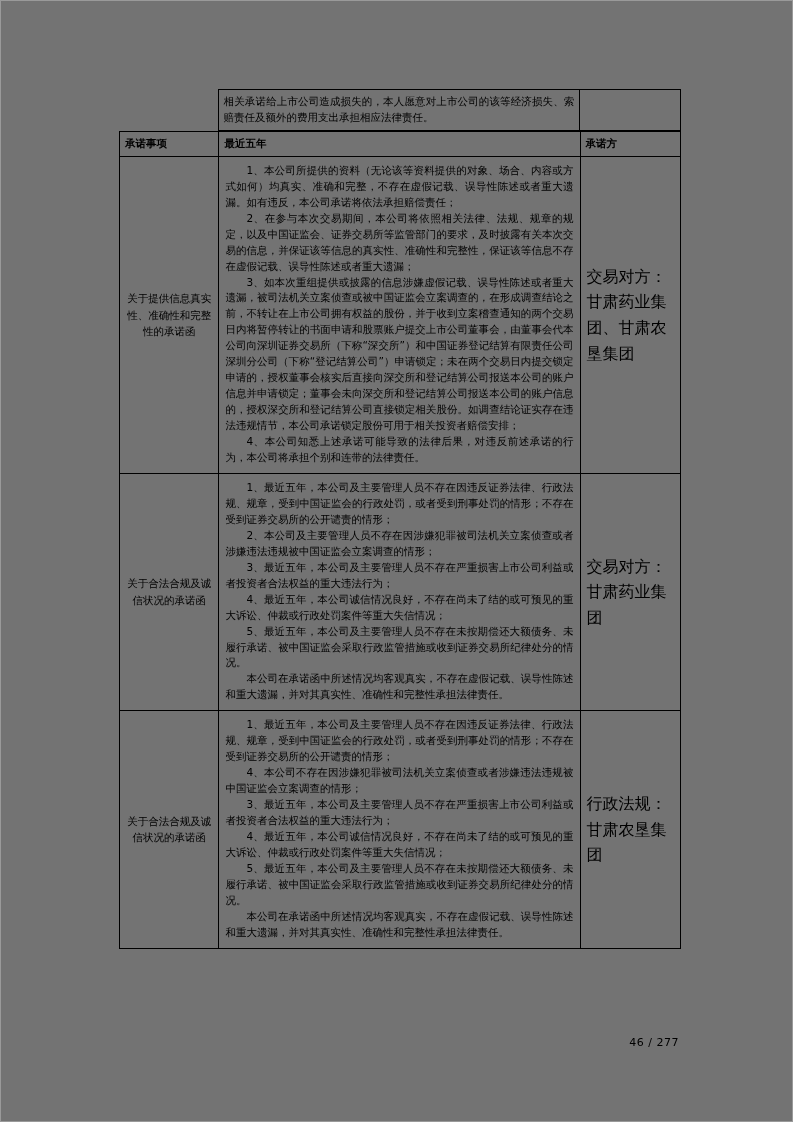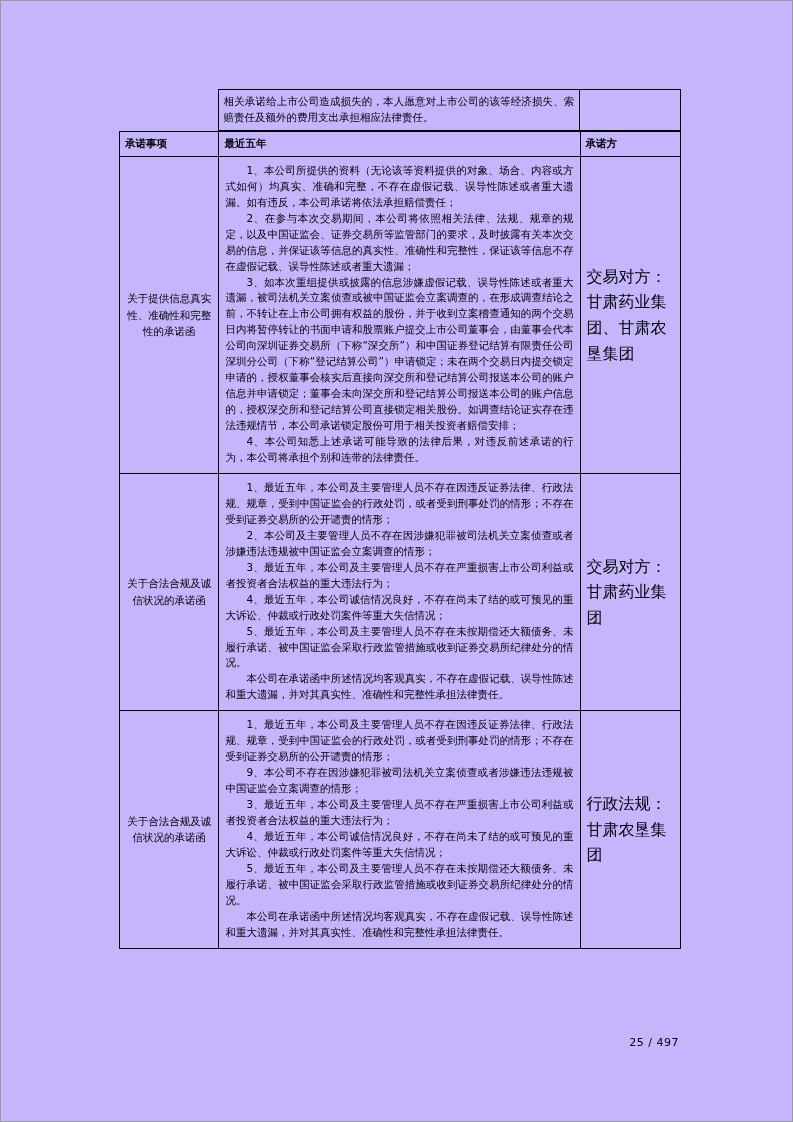--- a/index.html
+++ b/index.html
@@ -3,21 +3,21 @@
 <meta charset="utf-8">
 <style>
   html, body {
     margin: 0;
     padding: 0;
     background: #8a8a8a;
   }
   .page {
     width: 793px;
     height: 1122px;
-    background: #c4b5fd;
+    background: #737373;
     margin: 0 auto;
     position: relative;
     box-sizing: border-box;
     font-family: "Liberation Serif", "DejaVu Serif", serif;
     color: #000000;
     overflow: hidden;
     border: 1px solid #9a9a9a;
   }
   .content {
     position: absolute;
@@ -149,27 +149,27 @@
             <span class="para">4、最近五年，本公司诚信情况良好，不存在尚未了结的或可预见的重大诉讼、仲裁或行政处罚案件等重大失信情况；</span>
             <span class="para">5、最近五年，本公司及主要管理人员不存在未按期偿还大额债务、未履行承诺、被中国证监会采取行政监管措施或收到证券交易所纪律处分的情况。</span>
             <span class="para">本公司在承诺函中所述情况均客观真实，不存在虚假记载、误导性陈述和重大遗漏，并对其真实性、准确性和完整性承担法律责任。</span>
           </td>
           <td class="c-party">交易对方：甘肃药业集团</td>
         </tr>
         <tr>
           <td class="c-item">关于合法合规及诚信状况的承诺函</td>
           <td class="c-content">
             <span class="para">1、最近五年，本公司及主要管理人员不存在因违反证券法律、行政法规、规章，受到中国证监会的行政处罚，或者受到刑事处罚的情形；不存在受到证券交易所的公开谴责的情形；</span>
-            <span class="para">9、本公司不存在因涉嫌犯罪被司法机关立案侦查或者涉嫌违法违规被中国证监会立案调查的情形；</span>
+            <span class="para">4、本公司不存在因涉嫌犯罪被司法机关立案侦查或者涉嫌违法违规被中国证监会立案调查的情形；</span>
             <span class="para">3、最近五年，本公司及主要管理人员不存在严重损害上市公司利益或者投资者合法权益的重大违法行为；</span>
             <span class="para">4、最近五年，本公司诚信情况良好，不存在尚未了结的或可预见的重大诉讼、仲裁或行政处罚案件等重大失信情况；</span>
             <span class="para">5、最近五年，本公司及主要管理人员不存在未按期偿还大额债务、未履行承诺、被中国证监会采取行政监管措施或收到证券交易所纪律处分的情况。</span>
             <span class="para">本公司在承诺函中所述情况均客观真实，不存在虚假记载、误导性陈述和重大遗漏，并对其真实性、准确性和完整性承担法律责任。</span>
           </td>
           <td class="c-party">行政法规：甘肃农垦集团</td>
         </tr>
       </tbody>
     </table>
 
   </div>
 
-  <div class="footer">25 / 497</div>
+  <div class="footer">46 / 277</div>
 </div>
 
 </body></html>

